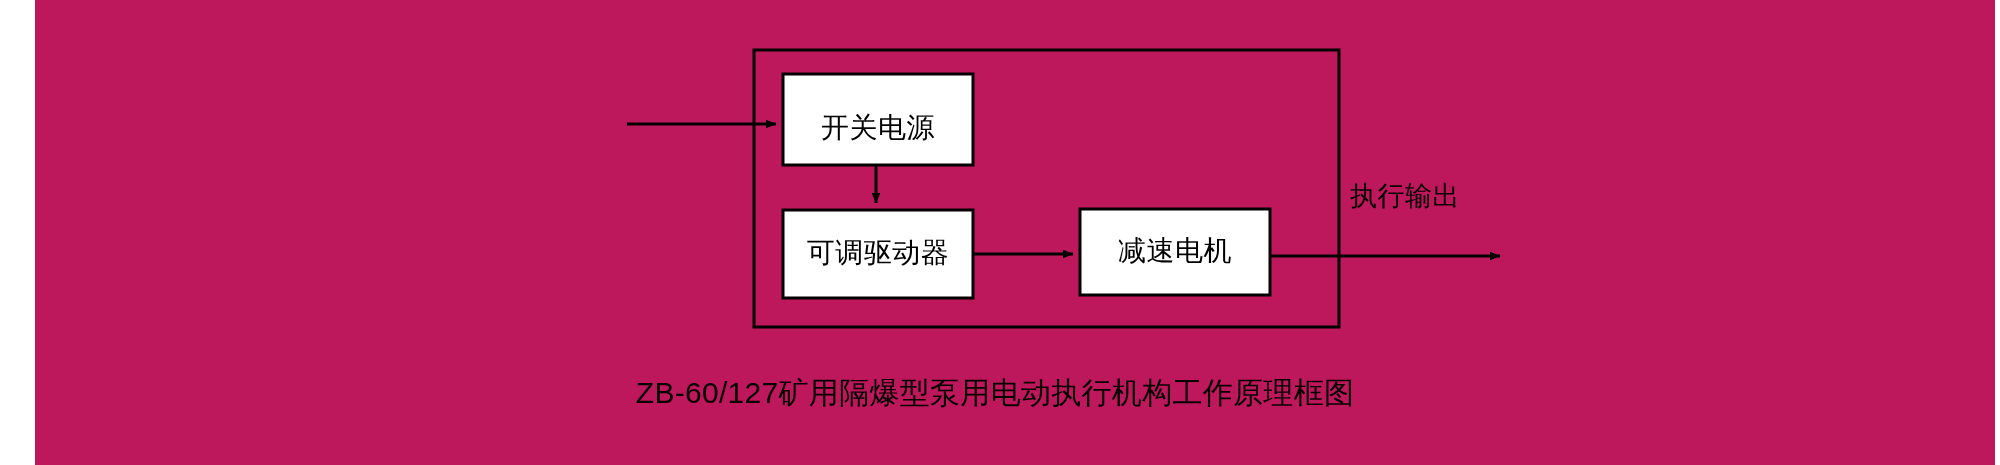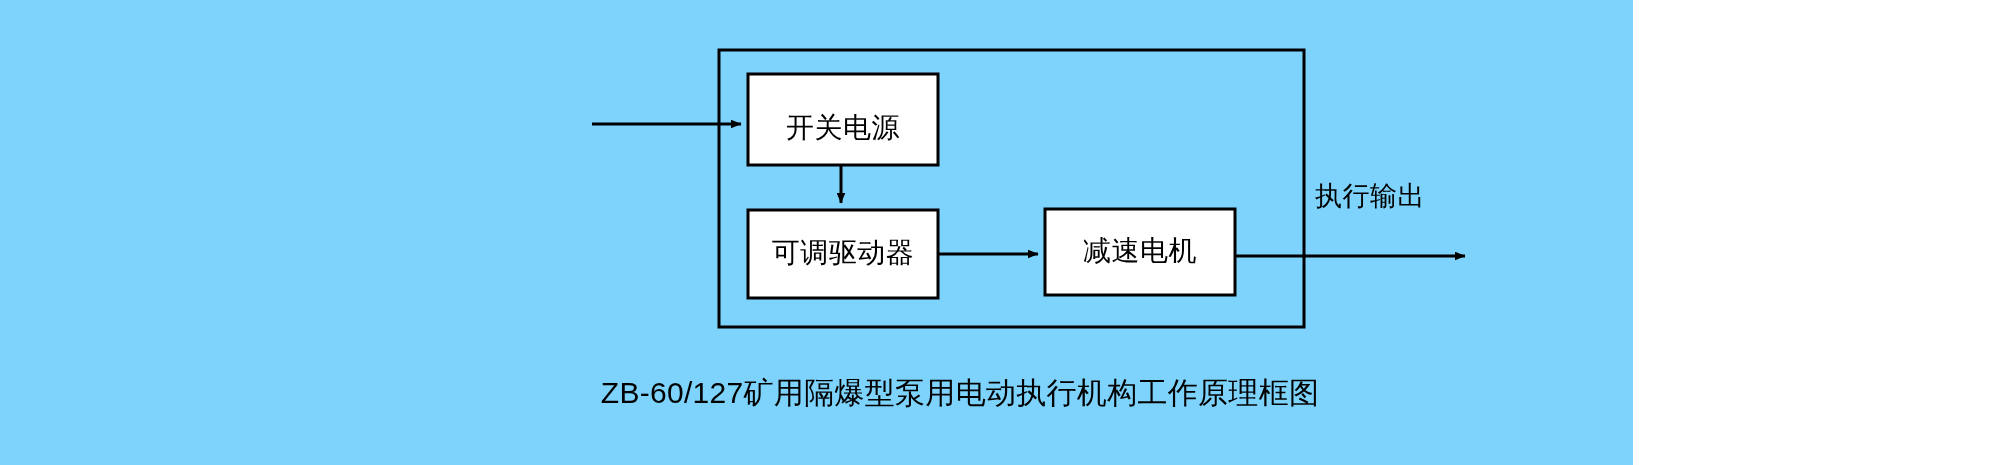--- a/index.html
+++ b/index.html
@@ -9,23 +9,24 @@
   }
   body {
     width: 2000px;
     height: 465px;
     overflow: hidden;
     font-family: "Liberation Sans", "DejaVu Sans", sans-serif;
     color: #000000;
   }
   #canvas {
     position: relative;
-    width: 1633px;
+    width: 1960px;
     height: 465px;
-    background: #7dd3fc;
+    background: #be185d;
+    margin-left: 35px;
   }
   #diagram-svg {
     position: absolute;
     left: 0;
     top: 0;
     width: 2000px;
     height: 465px;
     display: block;
   }
   .box-label {

